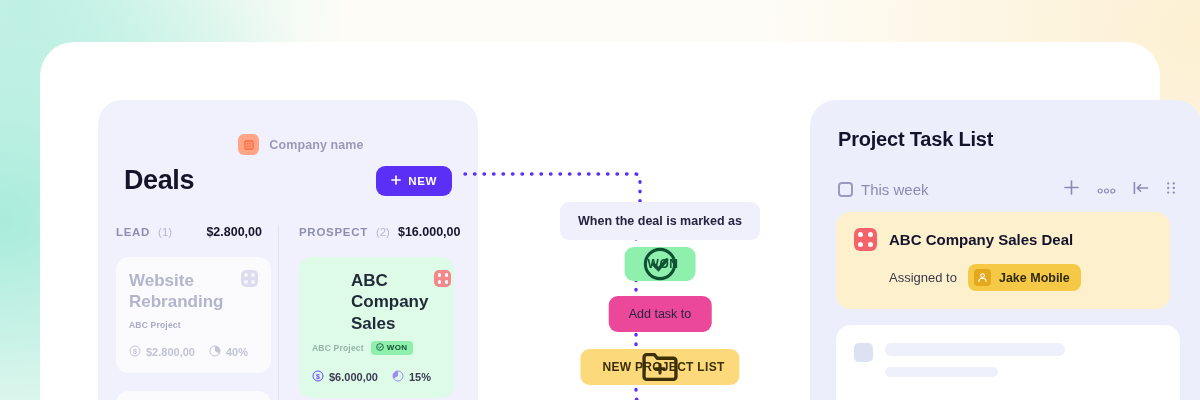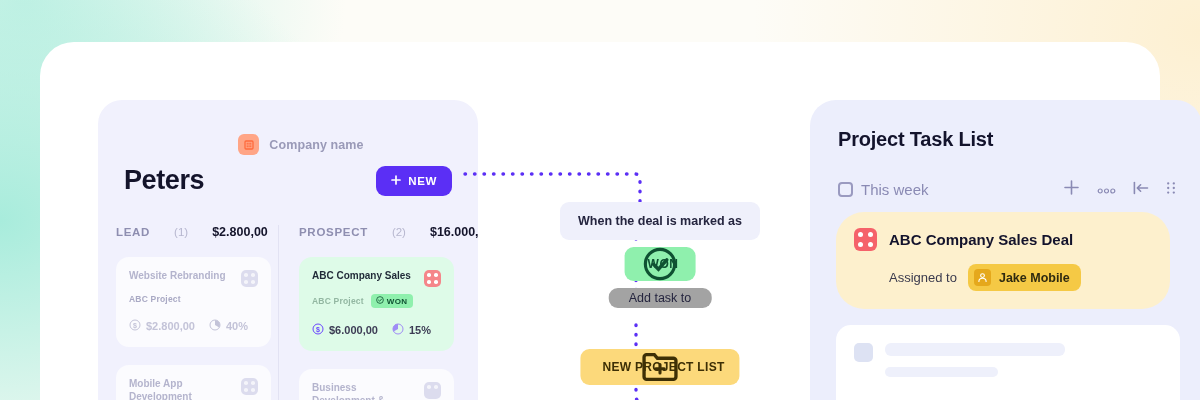--- a/index.html
+++ b/index.html
@@ -37,34 +37,34 @@
   .deals-title{ font-size:27px; font-weight:700; color:#14142b; letter-spacing:-.4px; }
   .btn-new{
     display:flex; align-items:center; gap:7px; background:#5b2ff5; color:#fff;
     border:none; border-radius:9px; padding:9px 15px; font-size:11.5px;
     font-weight:700; letter-spacing:.6px; cursor:pointer; font-family:inherit;
   }
 
   .cols{ display:flex; margin-top:29px; }
   .col{ width:180px; padding:0 0 0 18px; position:relative; }
   .col + .col{ border-left:1px solid #e2e2f3; padding-left:20px; }
-  .col-head{ display:flex; align-items:baseline; gap:24px; }
+  .col-head{ display:flex; align-items:baseline; gap:8px; }
   .col-name{ font-size:11.5px; font-weight:700; color:#8e8eb0; letter-spacing:.7px; }
   .col-count{ font-size:11.5px; font-weight:400; color:#b7b7cf; }
   .col-sum{ font-size:12.5px; font-weight:700; color:#14142b; margin-left:auto; margin-right:16px; }
 
   .card{
     background:#fff; border-radius:13px; padding:13px 13px 14px 13px;
     margin-top:18px; width:155px; position:relative;
   }
   .card.ghost{ background:#fbfbfe; }
   .card.won{ background:#defbe8; }
   .card-top{ display:flex; align-items:flex-start; gap:6px; }
-  .card-title{ font-size:10px; font-weight:600; color:#b4b4cd; line-height:1.25; flex:1; }
-  .card.won .card-title{ color:#1f2937; font-weight:600; }
+  .card-title{ font-size:17px; font-weight:600; color:#b4b4cd; line-height:1.25; flex:1; }
+  .card.won .card-title{ color:#1f2937; font-weight:600;margin-left:39px; }
   .dice{
     width:17px; height:17px; border-radius:5px; background:#dcdcee; flex:0 0 auto;
     position:relative;
   }
   .dice.red{ background:#f5868a; }
   .dice i{ position:absolute; width:3.6px; height:3.6px; border-radius:50%; background:#fff; }
   .dice i:nth-child(1){ left:3.2px; top:3.2px; }
   .dice i:nth-child(2){ right:3.2px; top:3.2px; }
   .dice i:nth-child(3){ left:3.2px; bottom:3.2px; }
   .dice i:nth-child(4){ right:3.2px; bottom:3.2px; }
@@ -87,40 +87,40 @@
   .flow{ position:absolute; left:470px; top:42px; width:300px; height:360px; }
   .flow-node{
     position:absolute; left:50%; transform:translateX(-50%);
     border-radius:9px; white-space:nowrap; text-align:center;
   }
   .n-trigger{ top:118px; background:#eff0fb; color:#25253f; font-size:12.5px; padding:12px 18px;font-weight:bold; }
   .n-won{
     top:163px; background:#8ff0ad; color:#0f5132; font-size:12px; font-weight:800;
     padding:10px 17px; letter-spacing:.5px; display:flex; align-items:center; gap:6px;
   }
-  .n-action{ top:204px; background:#a3a3a3; color:#25253f; font-size:12.5px; padding:3px 20px; }
+  .n-action{ top:212px; background:#ec4899; color:#25253f; font-size:12.5px; padding:11px 20px; }
   .n-list{
     top:265px; background:#fcd97b; color:#3d2f05; font-size:12px; font-weight:800;
     padding:11px 15px; letter-spacing:.3px; display:flex; align-items:center; gap:7px;
   }
   .flow svg{ position:absolute; inset:0; width:100%; height:100%; overflow:visible; }
 
   
   .tasks{
     position:absolute; left:770px; top:58px; width:392px; height:400px;
     background:#eceefc; border-radius:26px; overflow:hidden;
   }
   .tasks-title{ font-size:20px; font-weight:700; color:#13132c; margin:28px 0 0 28px; letter-spacing:-.2px; }
   .week-row{ display:flex; align-items:center; margin:28px 26px 0 28px; }
   .chk{ width:15px; height:15px; border:2px solid #9a9ac0; border-radius:4px; flex:0 0 auto; }
   .week-label{ font-size:15px; color:#8a8ab4; margin-left:8px; }
   .week-tools{ margin-left:auto; display:flex; align-items:center; gap:17px; color:#8a8ab4; }
 
   .task-card{
-    background:#fdf0cd; border-radius:28px; margin:12px 32px 0 26px; padding:16px 18px 18px 18px;
+    background:#fdf0cd; border-radius:14px; margin:12px 32px 0 26px; padding:16px 18px 18px 18px;
   }
   .task-top{ display:flex; align-items:center; gap:12px; }
   .task-dice{ width:23px; height:23px; border-radius:6px; background:#f5626a; position:relative; flex:0 0 auto; }
   .task-dice i{ position:absolute; width:5.4px; height:5.4px; border-radius:50%; background:#fff; }
   .task-dice i:nth-child(1){ left:4px; top:4px; }
   .task-dice i:nth-child(2){ right:4px; top:4px; }
   .task-dice i:nth-child(3){ left:4px; bottom:4px; }
   .task-dice i:nth-child(4){ right:4px; bottom:4px; }
   .task-name{ font-size:15px; font-weight:700; color:#13132c; }
   .task-time{ font-size:11.5px; color:#aeaeb8; margin:4px 0 0 35px; }
@@ -154,21 +154,21 @@
       <span class="company-ico">
         <svg width="12" height="12" viewBox="0 0 12 12">
             <rect x="2" y="2" width="8" height="8" rx="1" fill="none" stroke="#ff6a3d" stroke-width="1.3"></rect>
             <path d="M4 4.3h1.3M6.6 4.3h1.4M4 6h1.3M6.6 6h1.4M4 7.7h1.3M6.6 7.7h1.4" stroke="#ff6a3d" stroke-width="1" stroke-linecap="round"></path>
           </svg>
       </span>
       <span class="company-name">Company name</span>
     </div>
 
     <div class="deals-head">
-      <div class="deals-title">Peters</div>
+      <div class="deals-title">Deals</div>
       <button class="btn-new">
         <span>
           <svg width="10" height="10" viewBox="0 0 10 10">
               <path d="M5 1v8M1 5h8" stroke="#fff" stroke-width="1.7" stroke-linecap="round"></path>
             </svg>
         </span>
         <span>NEW</span>
       </button>
     </div>
 

